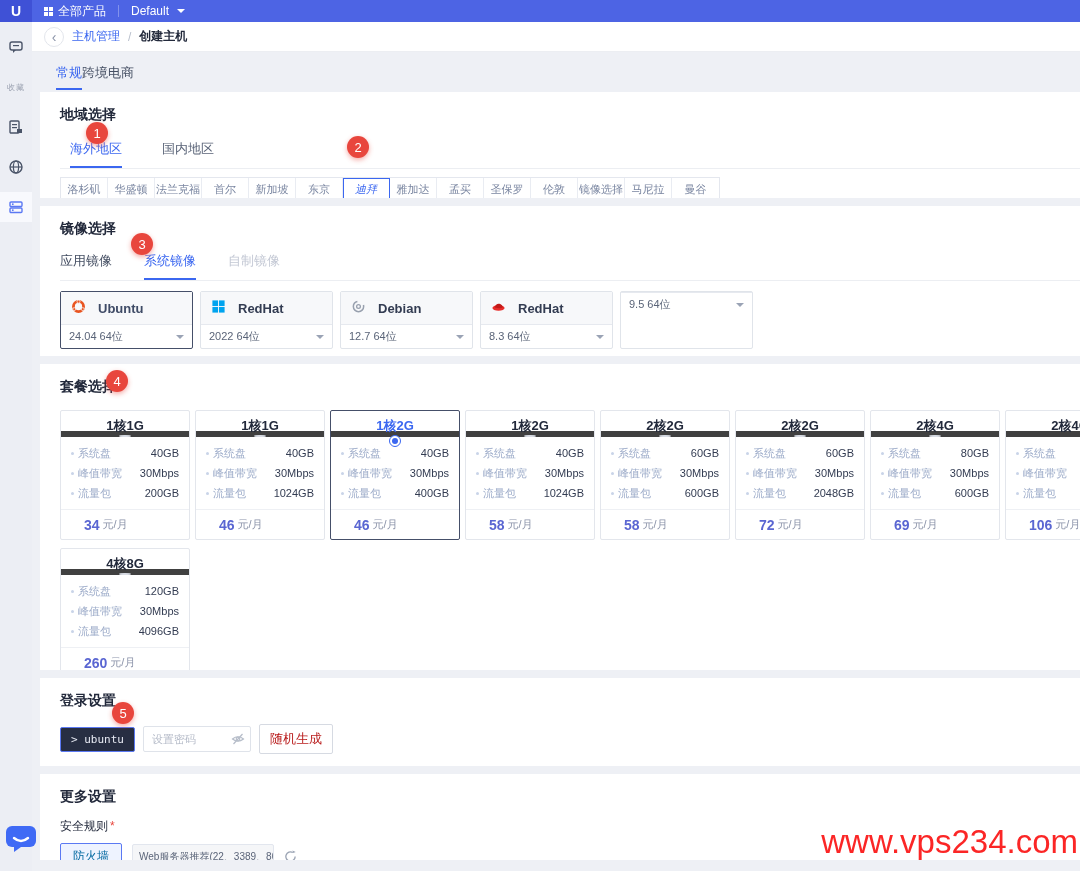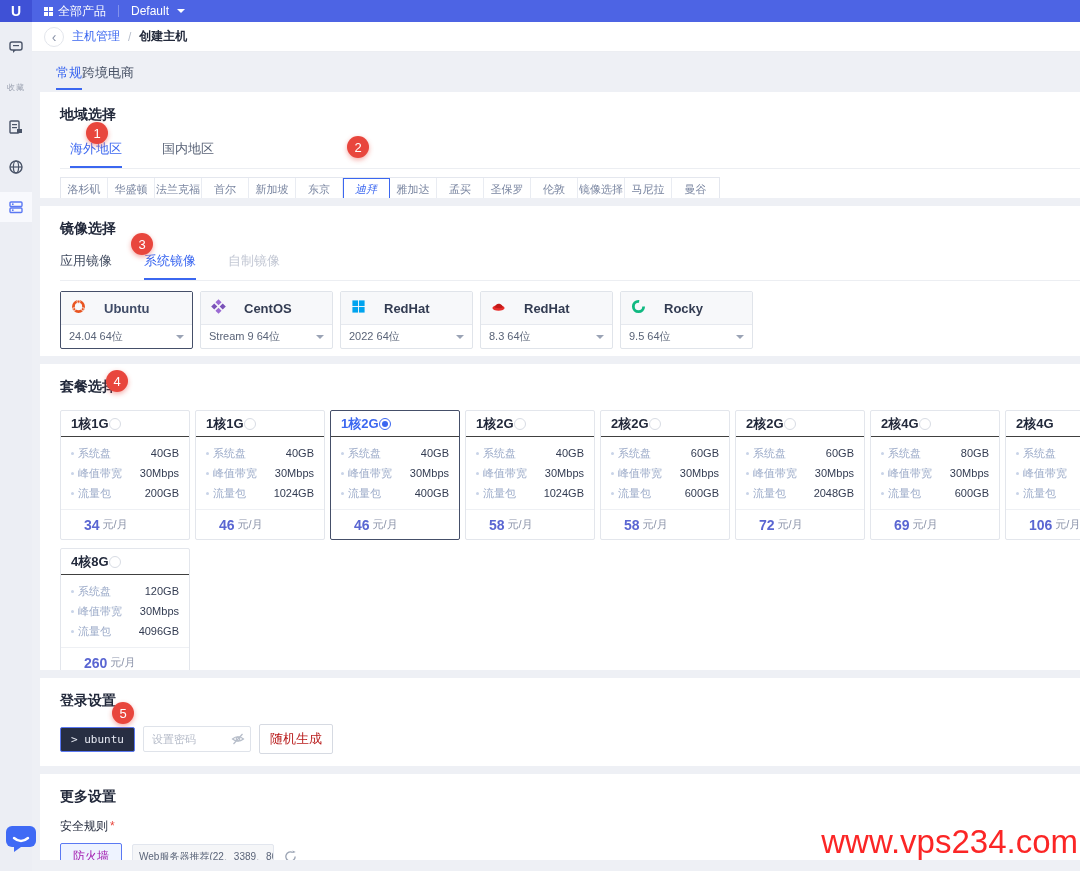--- a/index.html
+++ b/index.html
@@ -51,32 +51,32 @@
 
   
   .sec-image { height:150px; }
   .itabs { display:flex; gap:32px; margin-top:14px; border-bottom:1px solid #eceef2; padding-left:0px; }
   .itab { font-size:13px; color:#454f63; padding-bottom:8px; cursor:pointer; }
   .itab.active { color:#3b67f0; border-bottom:2px solid #3b67f0; }
   .itab.disabled { color:#c3c8d4; }
   .os-row { display:flex; gap:7px; margin-top:10px; }
   .os-card { width:133px; border:1px solid #e0e4ea; border-radius:2px; background:#fff; cursor:pointer; }
   .os-card.selected { border-color:#454f69; }
-  .os-head { height:32px; background:#f7f8fa; display:flex; align-items:center; gap:18px; padding:0 10px; font-size:13px; color:#333c52; font-weight:bold; }
+  .os-head { height:32px; background:#f7f8fa; display:flex; align-items:center; gap:12px; padding:0 10px; font-size:13px; color:#333c52; font-weight:bold; }
   .os-card.selected .os-head { color:#3f4b66; }
   .os-sel { height:24px; border-top:1px solid #e6e9ef; display:flex; align-items:center; justify-content:space-between; padding:0 8px; font-size:11px; color:#5a6478; cursor:pointer; }
   .chev { width:0; height:0; border-left:4px solid transparent; border-right:4px solid transparent; border-top:4px solid #9aa3b5; }
 
   
   .sec-plans { height:306px; }
   .plan-row { display:flex; gap:5px; margin-top:14px; }
   .plan-row.r2 { margin-top:8px; }
   .plan { width:130px; border:1px solid #e3e6ec; border-radius:2px; background:#fff; cursor:pointer; flex:0 0 130px; }
   .plan.selected { border-color:#454f69; }
-  .p-head { display:flex; align-items:center; padding:6px 10px; height:26px; border-bottom:1px solid #404040; }
+  .p-head { display:flex; align-items:center; justify-content:space-between; padding:6px 10px; height:26px; border-bottom:6px solid #404040;flex-direction:column; }
   .p-name { font-size:13px; font-weight:bold; color:#22293b; }
   .plan.selected .p-name { color:#3b67f0; }
   .radio { width:12px; height:12px; border:1px solid #d8dce4; border-radius:50%; background:#fff; }
   .plan.selected .radio { border-color:#3b67f0; }
   .plan.selected .radio::after { content:''; display:block; width:6px; height:6px; margin:2px; background:#3b67f0; border-radius:50%; }
   .p-specs { padding:6px 0; }
   .s-row { display:flex; align-items:center; justify-content:space-between; padding:0 10px; height:20px; }
   .s-l { font-size:11px; color:#9cabc9; display:flex; align-items:center; gap:4px; }
   .s-l::before { content:''; width:3px; height:3px; border-radius:50%; background:#c9d4e8; display:inline-block; }
   .s-v { font-size:11px; color:#333c52; }
@@ -92,21 +92,21 @@
   .pwd-input { width:108px; height:26px; border:1px solid #dfe3ea; border-radius:2px; padding:0 24px 0 8px; font-size:11px; color:#333; outline:none; }
   .pwd-input::placeholder { color:#b6bcc9; }
   .eye { position:absolute; right:6px; top:6px; cursor:pointer; }
   .gen-btn { background:#fff; border:1px solid #d6dae2; border-radius:2px; padding:5px 10px; font-size:13px; color:#b91c1c; cursor:pointer; }
 
   
   .sec-more { height:86px; margin-bottom:0; }
   .rule-label { margin-top:12px; font-size:12px; color:#22293b; }
   .req { color:#e8463d; margin-left:2px; }
   .more-row { display:flex; align-items:center; gap:10px; margin-top:8px; }
-  .fw-btn { background:#eef3ff; border:1px solid #5b79f3; color:#a21caf; font-size:12px; padding:4px 12px; border-radius:2px; cursor:pointer; }
+  .fw-btn { background:#eef3ff; border:1px solid #5b79f3; color:#0369a1; font-size:12px; padding:4px 12px; border-radius:2px; cursor:pointer; }
   .rule-sel { width:142px; height:26px; background:#f5f6f8; border:1px solid #e2e6ee; border-radius:2px; display:flex; align-items:center; justify-content:space-between; padding:0 6px; font-size:10px; color:#5a6478; cursor:pointer; white-space:nowrap; overflow:hidden; }
   .refresh { cursor:pointer; display:flex; }
 
   .watermark { position:absolute; right:2px; bottom:10px; font-size:33px; color:#fb2626; z-index:9; }
 </style>
 </head>
 <body>
 
 <div class="app">
 
@@ -231,69 +231,59 @@
                 <span>Ubuntu</span>
               </div>
             <div class="os-sel">
                 <span>24.04 64位</span>
                 <span class="chev"></span>
               </div>
           </div>
           <div class="os-card">
             <div class="os-head">
                 <span><svg width="15" height="15" viewBox="0 0 16 16">
-                    <g transform="rotate(45 8 8)">
-                      <rect x="2.5" y="2.5" width="4.6" height="4.6" fill="#9b6bd3"></rect>
-                      <rect x="8.9" y="2.5" width="4.6" height="4.6" fill="#7a52b8"></rect>
-                      <rect x="2.5" y="8.9" width="4.6" height="4.6" fill="#7a52b8"></rect>
-                      <rect x="8.9" y="8.9" width="4.6" height="4.6" fill="#9b6bd3"></rect>
-                    </g>
-                  </svg></span>
-                <span>CentOS</span>
-              </div>
-            <div class="os-sel">
-                <span>Stream 9 64位</span>
-                <span class="chev"></span>
-              </div>
-          </div>
-          <div class="os-card">
-            <div class="os-head">
-                <span><svg width="15" height="15" viewBox="0 0 16 16">
                     <rect x="1.5" y="1.5" width="6" height="6" fill="#00a4ef"></rect>
                     <rect x="8.5" y="1.5" width="6" height="6" fill="#00a4ef"></rect>
                     <rect x="1.5" y="8.5" width="6" height="6" fill="#00a4ef"></rect>
                     <rect x="8.5" y="8.5" width="6" height="6" fill="#00a4ef"></rect>
                   </svg></span>
                 <span>RedHat</span>
               </div>
             <div class="os-sel">
                 <span>2022 64位</span>
+                <span class="chev"></span>
+              </div>
+          </div>
+          <div class="os-card">
+            <div class="os-head">
+                <span><svg width="15" height="15" viewBox="0 0 16 16">
+                    <circle cx="8" cy="8" r="5.5" fill="none" stroke="#98a0ae" stroke-width="1.6" stroke-dasharray="24 8"></circle>
+                    <circle cx="8" cy="8" r="2" fill="none" stroke="#98a0ae" stroke-width="1.4"></circle>
+                  </svg></span>
+                <span>Debian</span>
+              </div>
+            <div class="os-sel">
+                <span>12.7 64位</span>
                 <span class="chev"></span>
               </div>
           </div>
           <div class="os-card">
             <div class="os-head">
                 <span><svg width="15" height="15" viewBox="0 0 16 16">
                     <ellipse cx="8" cy="9.5" rx="6.5" ry="3" fill="#e82c2a"></ellipse>
                     <path d="M4 9 Q5 4.5 9 5 Q12 5.5 12.5 9 Q10 10.5 4 9 Z" fill="#c21a18"></path>
                   </svg></span>
                 <span>RedHat</span>
               </div>
             <div class="os-sel">
                 <span>8.3 64位</span>
                 <span class="chev"></span>
               </div>
           </div>
           <div class="os-card">
-            <div class="os-head">
-                <span><svg width="15" height="15" viewBox="0 0 16 16">
-                    <circle cx="8" cy="8" r="5.5" fill="none" stroke="#10b981" stroke-width="3" stroke-dasharray="26 8"></circle>
-                  </svg></span>
-                <span>Rocky</span>
-              </div>
             <div class="os-sel">
                 <span>9.5 64位</span>
                 <span class="chev"></span>
               </div>
           </div>
         </div>
       </section>
 
       <section class="sec-plans">
         <div class="sec-title">套餐选择</div>

